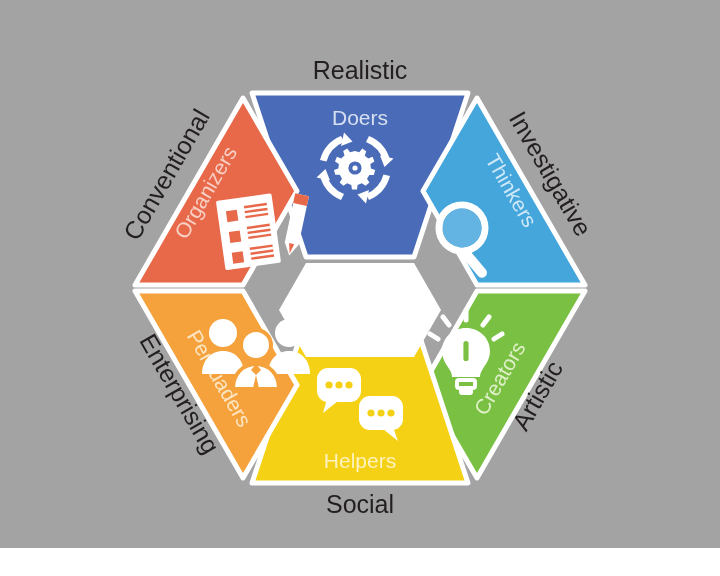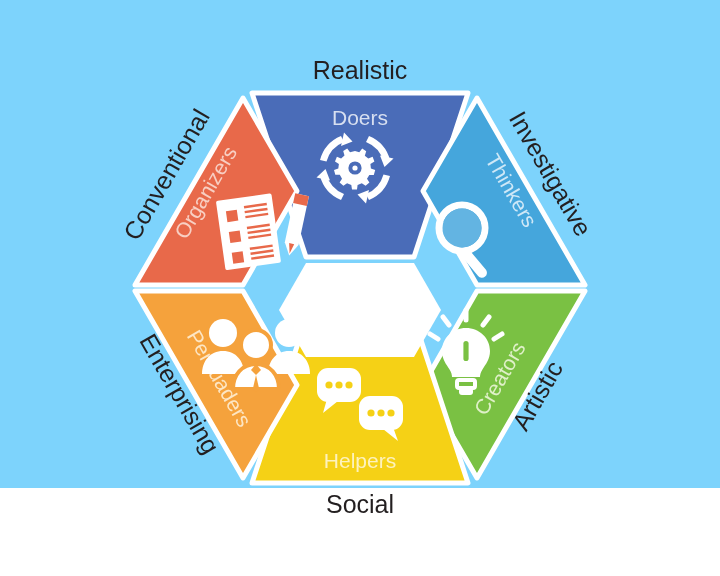--- a/index.html
+++ b/index.html
@@ -10,22 +10,22 @@
   }
   body {
     width: 720px;
     height: 576px;
     overflow: hidden;
     font-family: "Liberation Sans", sans-serif;
   }
   #diagram-root {
     position: relative;
     width: 720px;
-    height: 488px;
-    background: #7dd3fc;
+    height: 548px;
+    background: #a3a3a3;
   }
   #hex-svg {
     position: absolute;
     left: 0;
     top: 0;
     width: 720px;
     height: 576px;
     display: block;
   }
   .outer-label {

